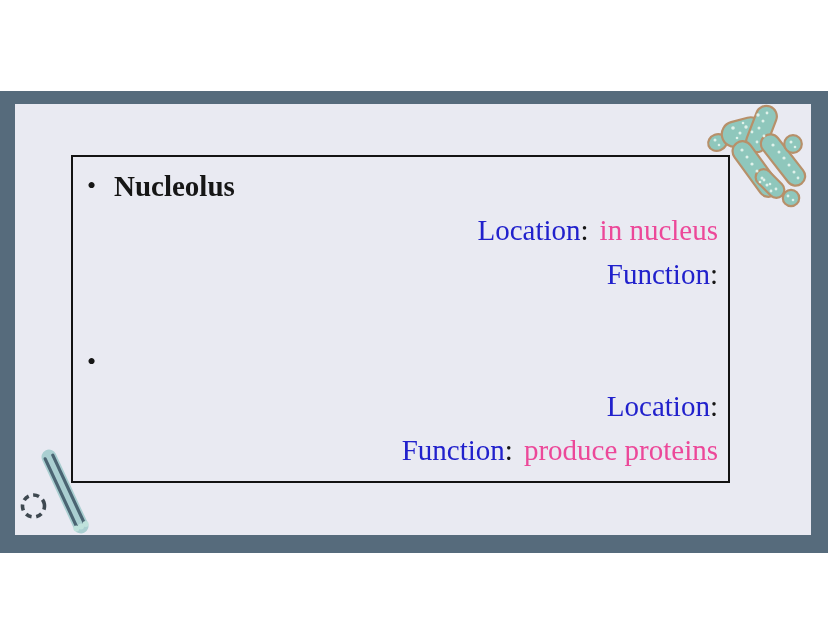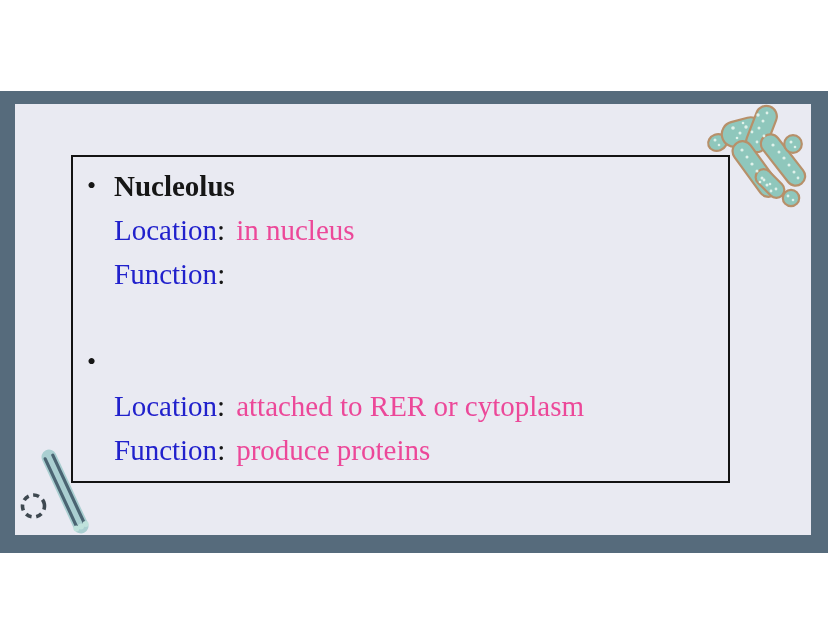--- a/index.html
+++ b/index.html
@@ -22,21 +22,21 @@
   }
   .line {
     height:44px; display:flex; align-items:center;
     font-size:29px; color:#161616; white-space:pre;
   }
   .bullet-cell { width:27px; font-size:26px; color:#161616; }
   .section-title {
     font-weight:bold; 
     text-decoration-thickness:2.5px; text-underline-offset:5px;
   }
-  .row { padding-left:27px; }
+  .row { padding-left:27px;justify-content:flex-end; }
   .label { color:#2121cc; }
   .colon { color:#161616; }
   .value { margin-left:11px; color:#ec4899; }
   .deco { position:absolute; z-index:3; }
   #organelles { left:688px; top:100px; }
   #rods { left:12px; top:442px; }
 </style>
 </head>
 <body>
 
@@ -117,21 +117,21 @@
     <div class="line row">
       <span class="label">Function</span><span class="colon">:</span>
     </div>
 
     <div class="line"></div>
 
     <div class="line">
       <span class="bullet-cell">•</span>
     </div>
     <div class="line row">
-      <span class="label">Location</span><span class="colon">:</span><span class="value">attached to RER or cytoplasm</span>
+      <span class="label">Location</span><span class="colon">:</span>
     </div>
     <div class="line row">
       <span class="label">Function</span><span class="colon">:</span><span class="value">produce proteins</span>
     </div>
 
   </div>
 
 </div>
 
 </body></html>

